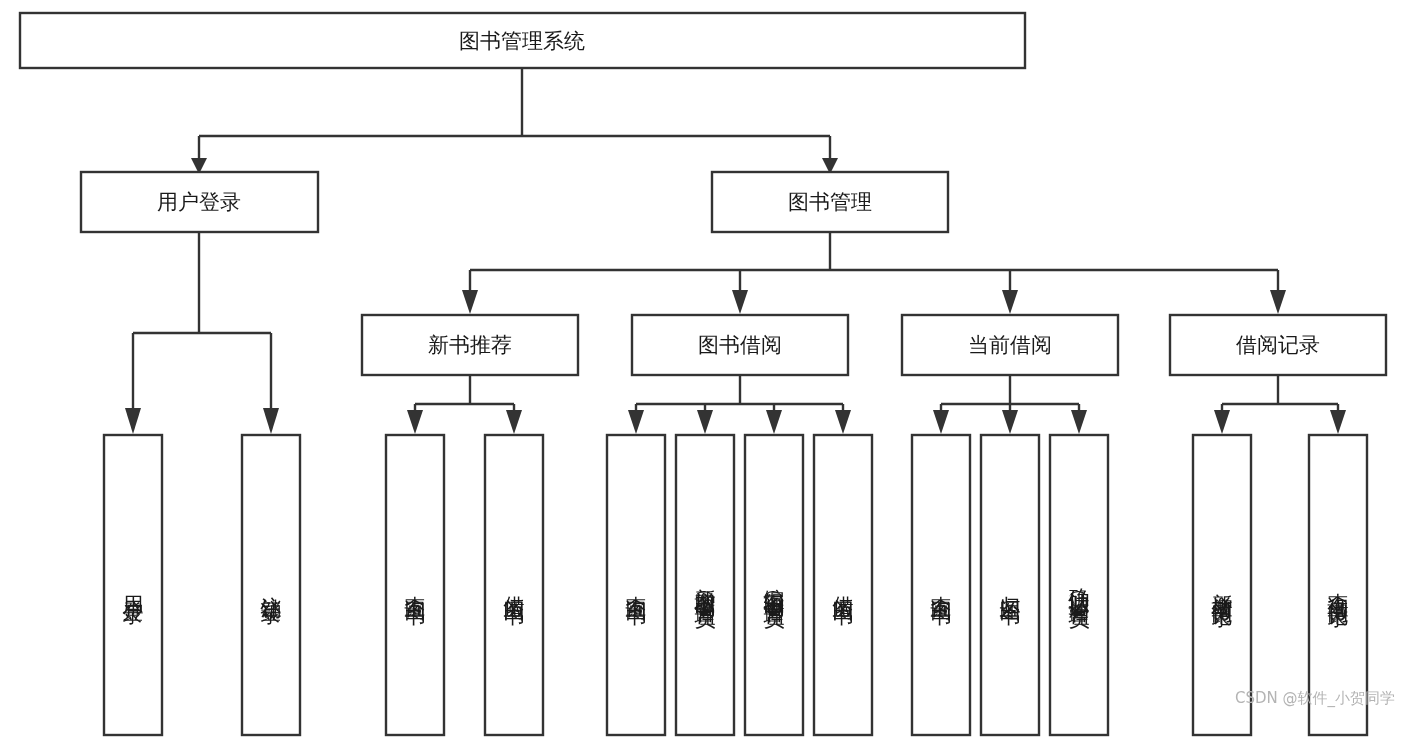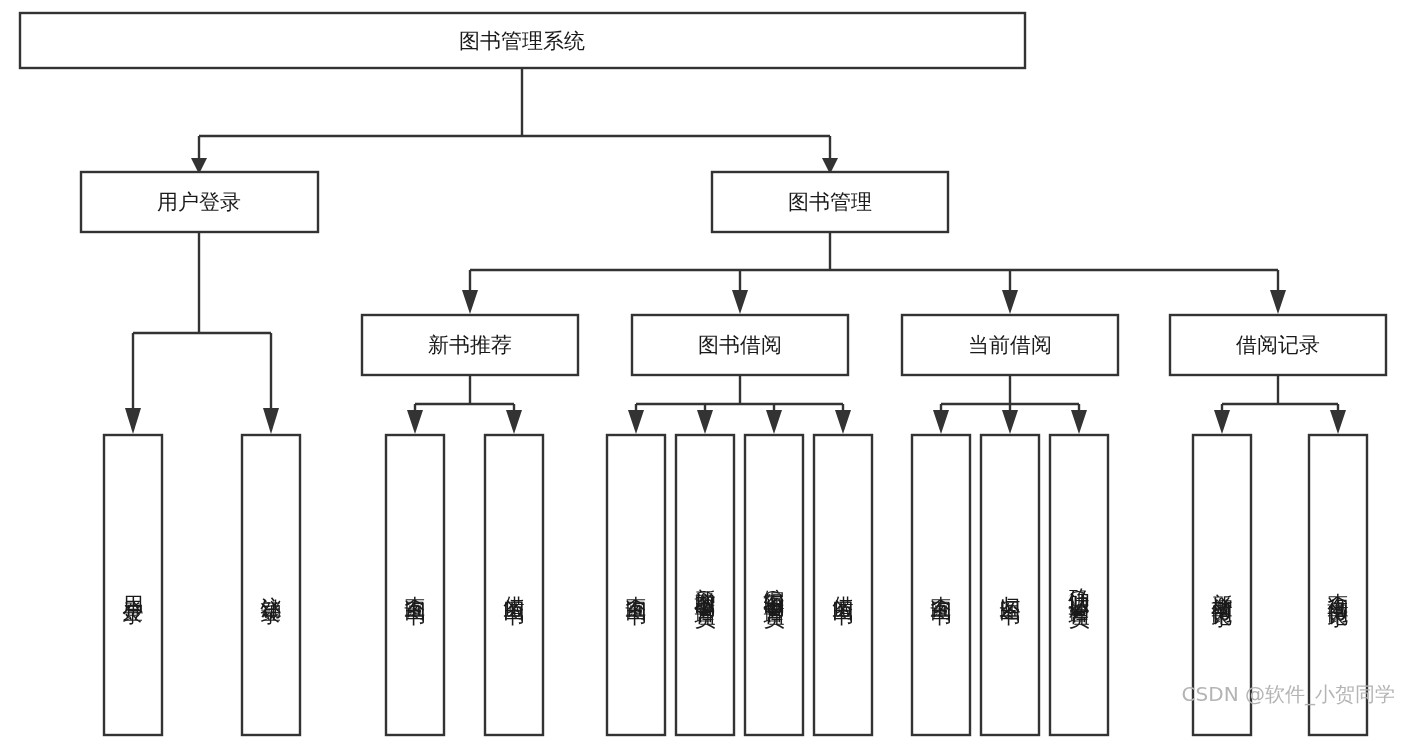--- a/index.html
+++ b/index.html
@@ -58,21 +58,21 @@
     glyph-orientation-vertical: 0;
     letter-spacing: 3px;
     dominant-baseline: central;
     text-anchor: middle;
   }
   .watermark-text {
     position: absolute;
     right: 10px;
     bottom: 6px;
     font-family: "DejaVu Sans", "Liberation Sans", sans-serif;
-    font-size: 20px;
+    font-size: 15px;
     color: #b4b4b4;
     white-space: nowrap;
     user-select: none;
   }
 </style>
 </head>
 <body>
 
 <div id="diagram-root">
 

